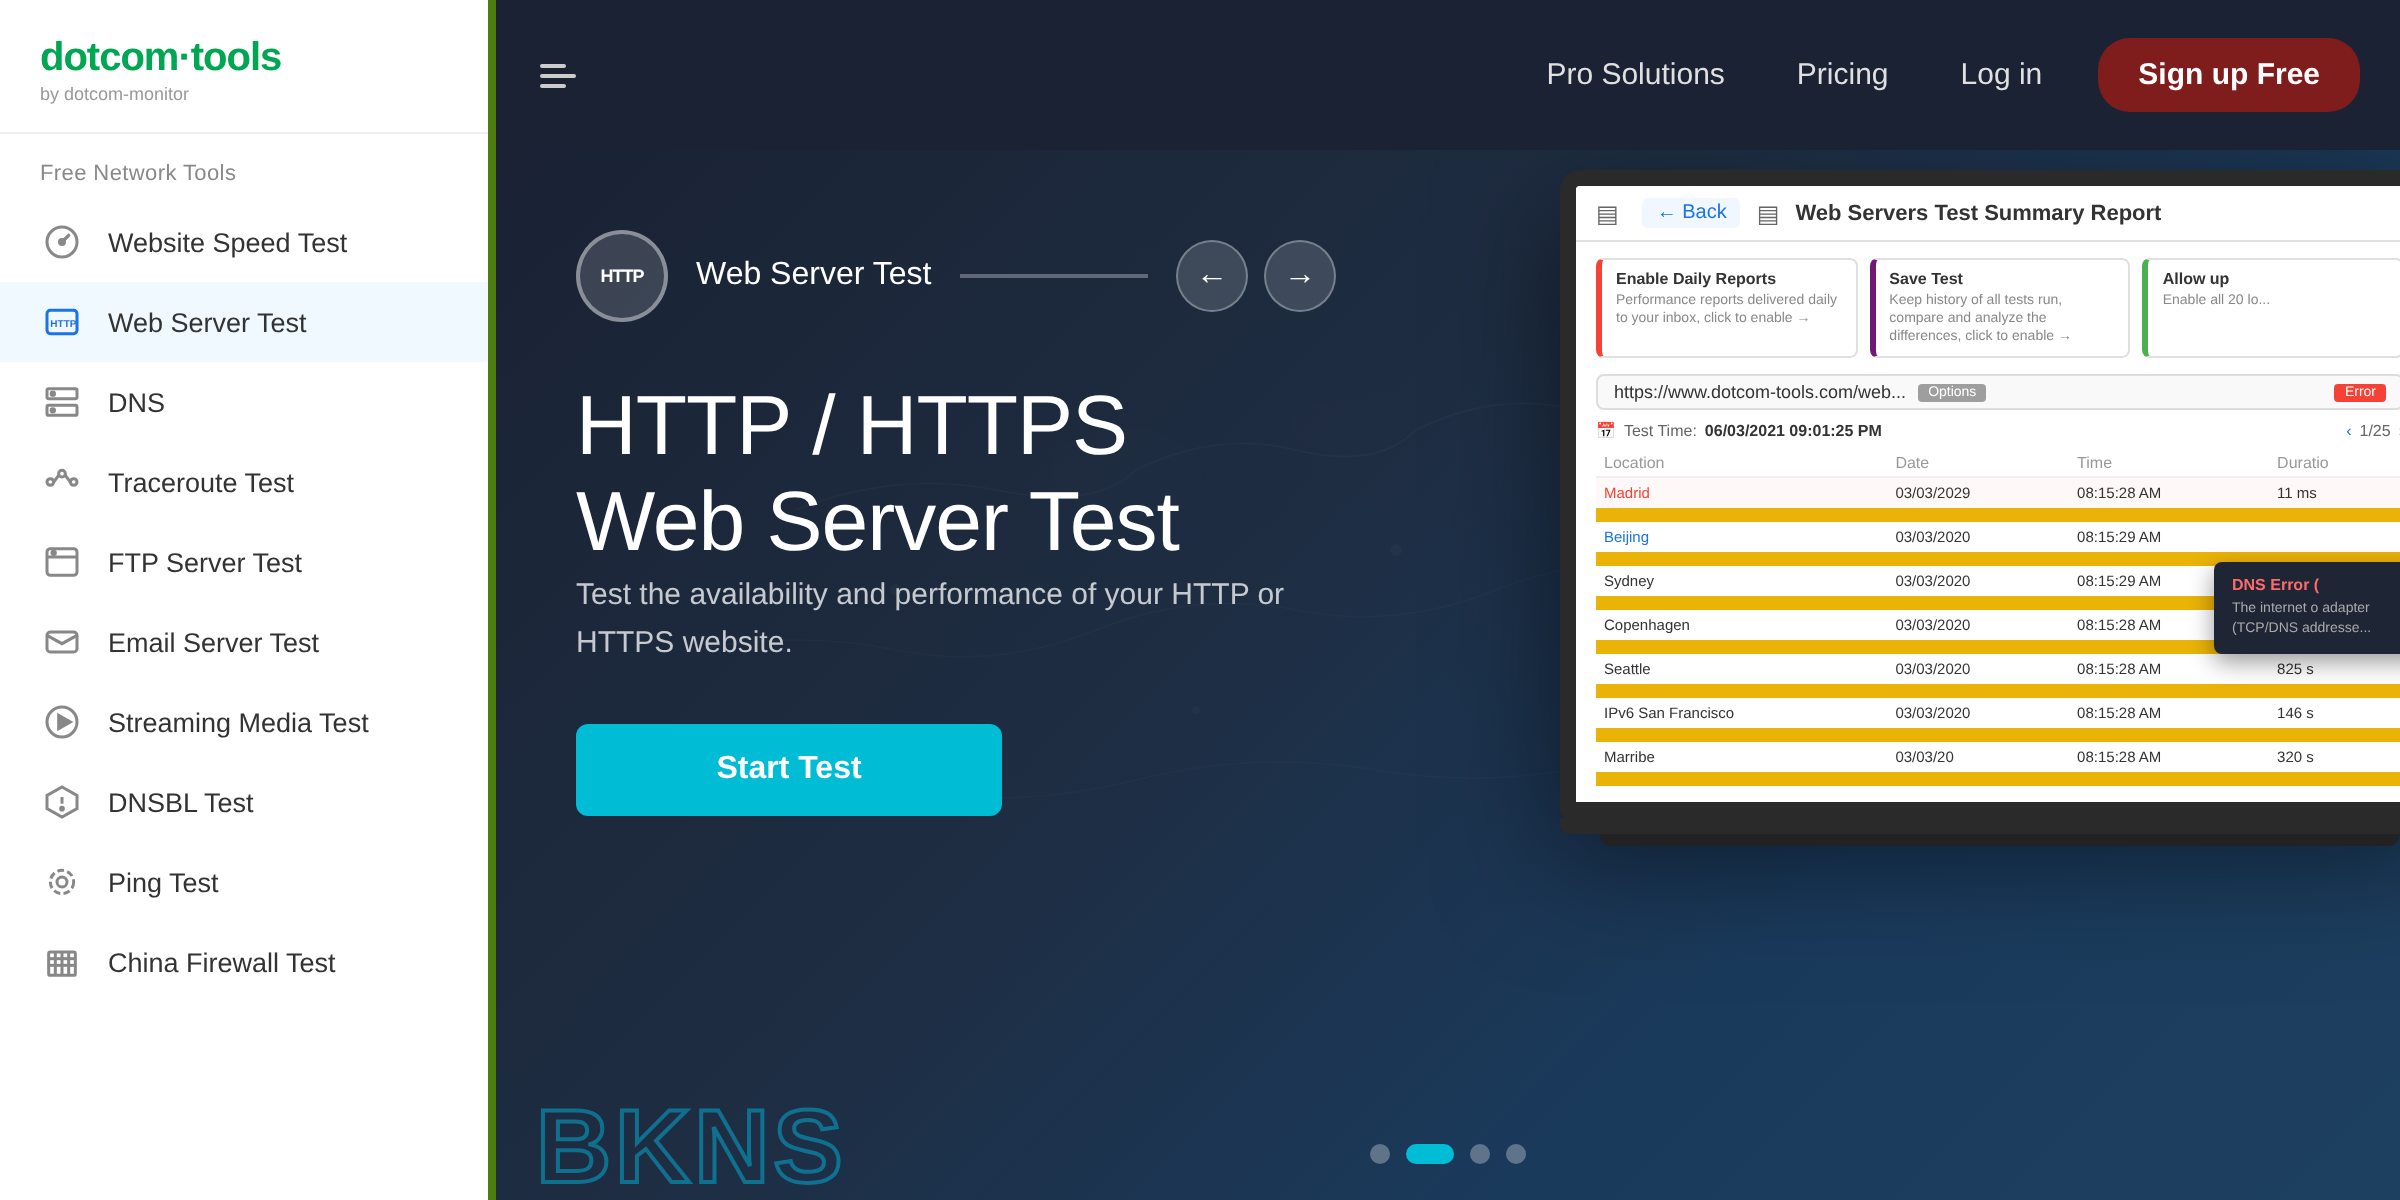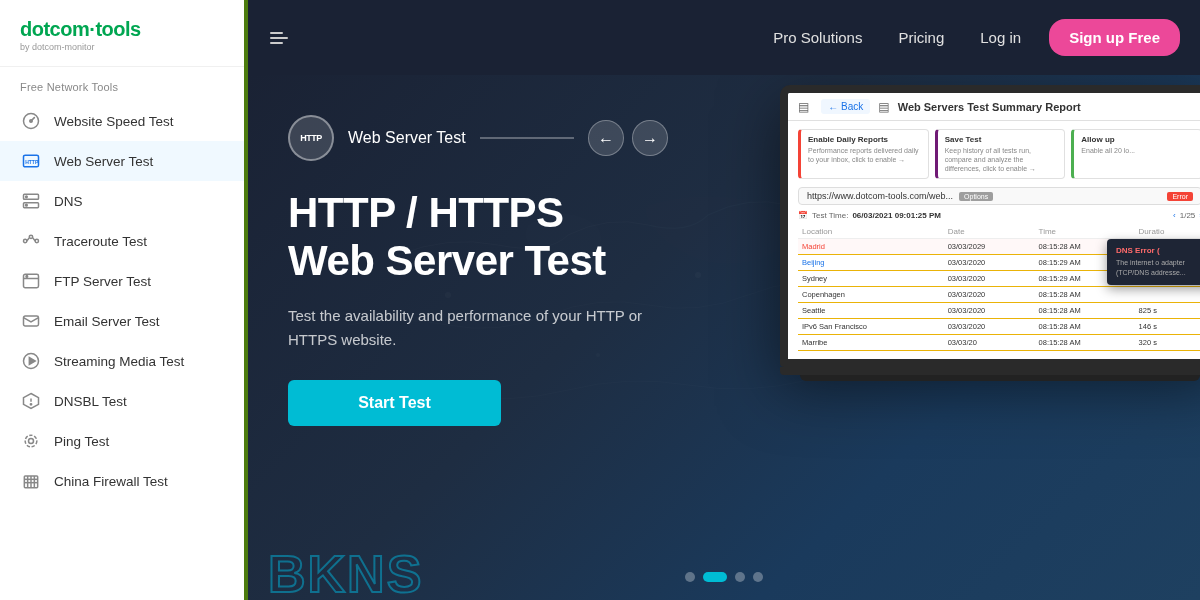--- a/index.html
+++ b/index.html
@@ -99,21 +99,21 @@
       white-space: nowrap;
     }
     .topnav-login {
       color: #e0e0e0;
       font-size: 15px;
       font-weight: 500;
       padding: 8px 14px;
       cursor: pointer;
     }
     .topnav-signup {
-      background: #ec4899;
+      background: #7f1d1d;
       color: #fff;
       font-size: 15px;
       font-weight: 600;
       padding: 10px 20px;
       border-radius: 16px;
       cursor: pointer;
       margin-left: 6px;
       white-space: nowrap;
     }
 
@@ -181,24 +181,23 @@
       cursor: pointer;
     }
     .badge-label {
       color: #fff;
       font-size: 16px;
       font-weight: 500;
     }
 
     .hero-title {
       font-size: 42px;
-      font-weight: 700;
+      font-weight: 400;
       color: #fff;
       line-height: 1.15;
-      margin-bottom: 18px;
       letter-spacing: -0.5px;
     }
     .hero-desc {
       font-size: 15px;
       color: rgba(255,255,255,0.75);
       line-height: 1.6;
       margin-bottom: 28px;
       max-width: 380px;
     }
     .hero-cta {
@@ -347,21 +346,21 @@
     .laptop-table th {
       text-align: left;
       color: #999;
       font-weight: 500;
       padding: 2px 4px;
       border-bottom: 1px solid #eee;
     }
     .laptop-table td {
       padding: 3px 4px;
       color: #333;
-      border-bottom: 1px solid #eab308;
+      border-bottom: 7px solid #eab308;
       font-size: 7.5px;
     }
     .laptop-table td.red { color: #f44336; }
     .laptop-table td.blue { color: #1a73e8; }
     .laptop-table tr.highlight td { background: #fff8f8; }
     .laptop-base {
       height: 8px;
       background: #2a2a2a;
       border-radius: 0 0 4px 4px;
     }

